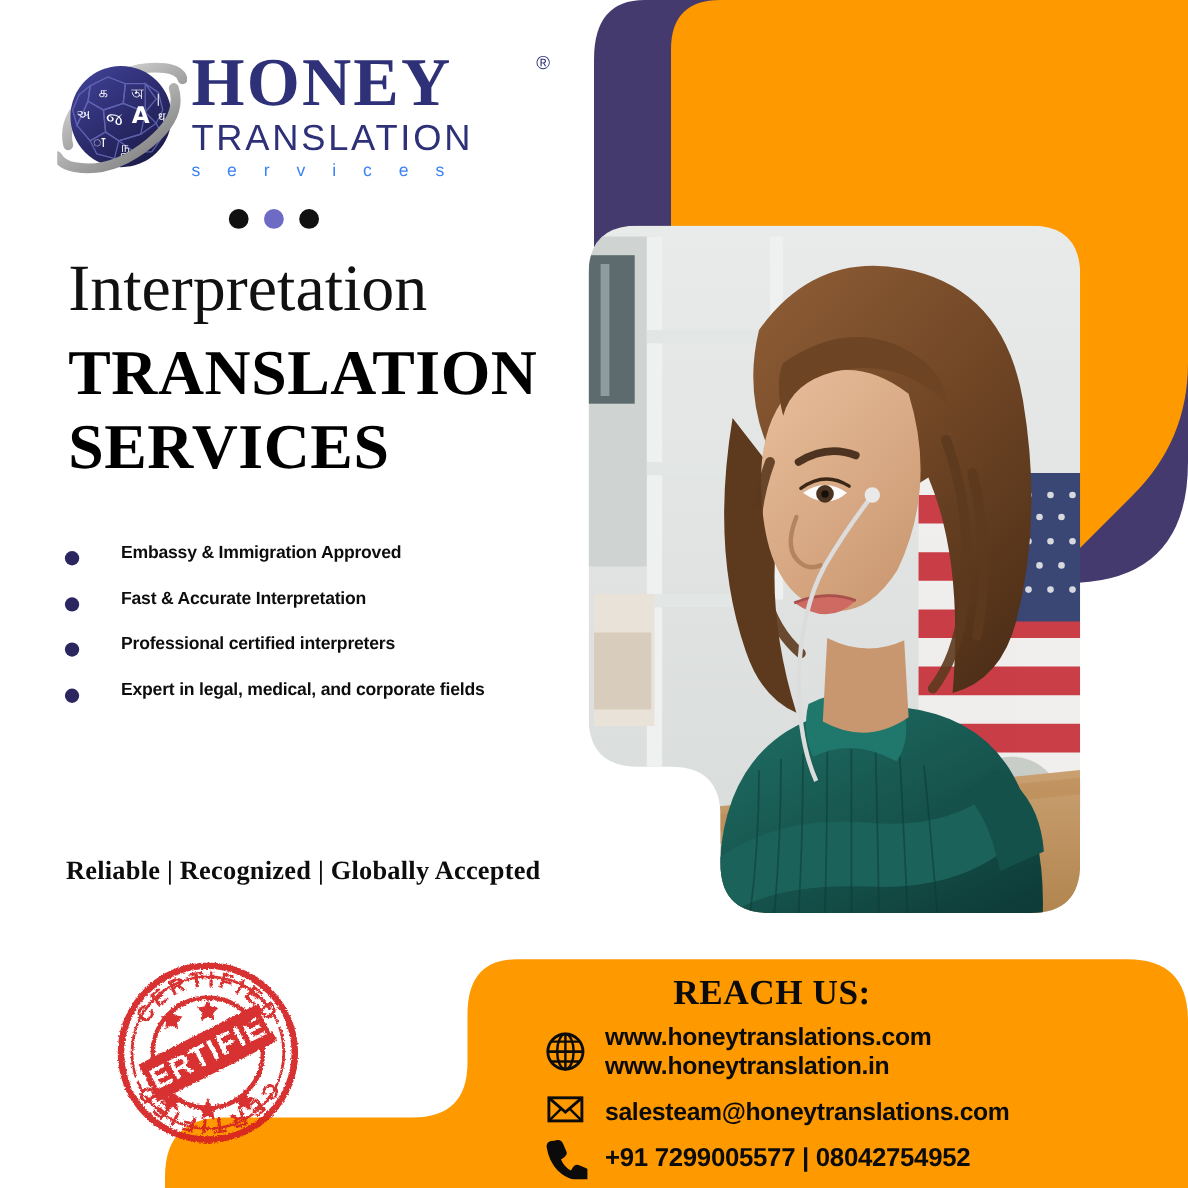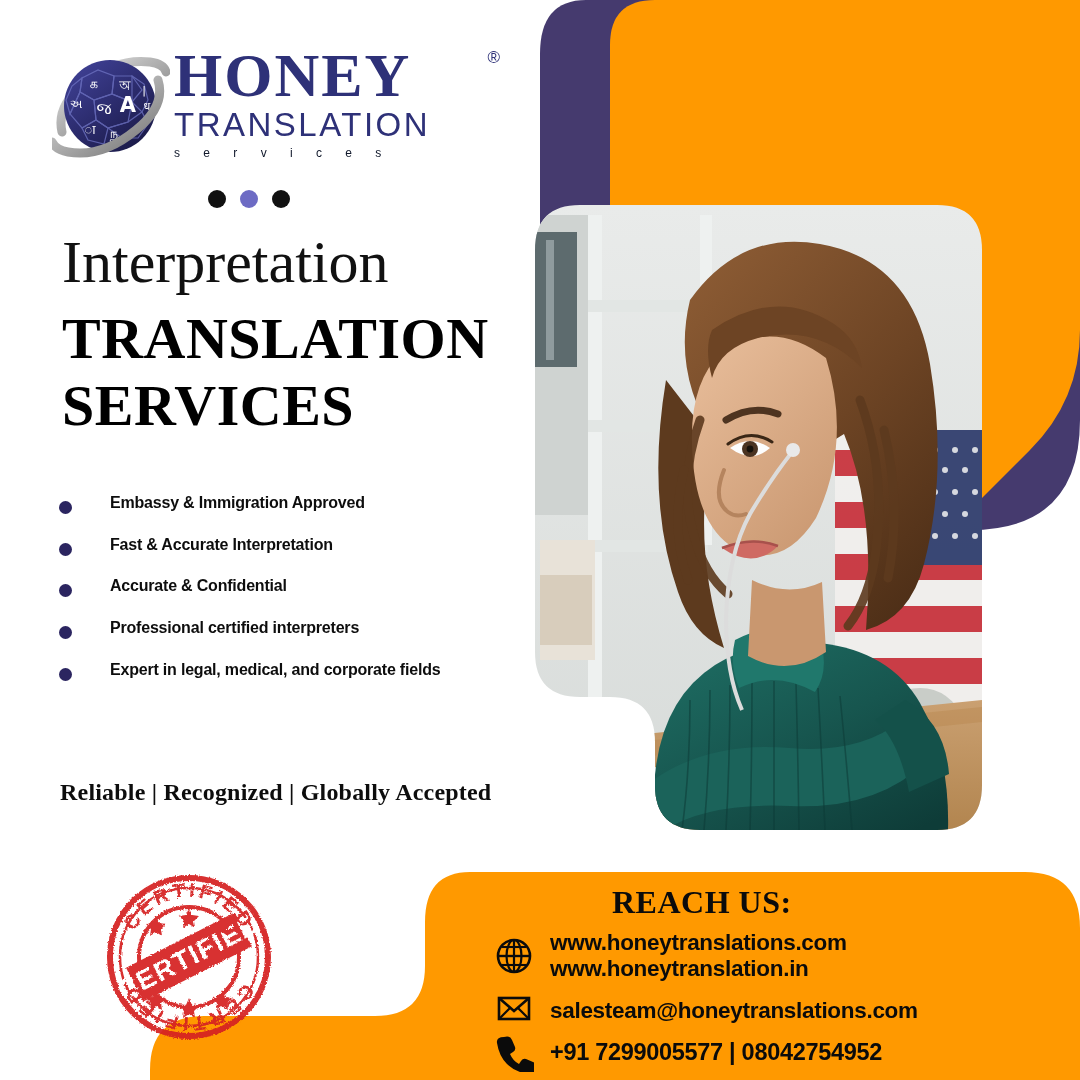--- a/index.html
+++ b/index.html
@@ -19,22 +19,22 @@
   }
   #logo-reg{
     font-family:"Liberation Sans",sans-serif;font-size:17px;font-weight:400;
     color:#2e3178;position:absolute;right:-26px;top:4px;
   }
   #logo-translation{
     font-family:"Liberation Sans",sans-serif;font-weight:400;font-size:33px;
     color:#2e3178;letter-spacing:2.5px;margin-top:2px;line-height:1.05;
   }
   #logo-services{
-    font-family:"Liberation Sans",sans-serif;font-weight:400;font-size:12px;
-    color:#0f172a;letter-spacing:10px;margin-top:4px;line-height:1.1;
+    font-family:"Liberation Sans",sans-serif;font-weight:400;font-size:16px;
+    color:#3b82f6;letter-spacing:10px;margin-top:4px;line-height:1.1;
   }
 
   
   #dots{position:absolute;left:208px;top:190px;display:flex;gap:14px;align-items:center;}
   .dot{width:18px;height:18px;border-radius:50%;}
 
   
   #head-script{
     position:absolute;left:62px;top:232px;width:470px;
     font-family:"Liberation Serif",serif;font-weight:400;font-size:60px;
@@ -386,24 +386,20 @@
     <div class="bullet-row">
       <span class="bullet-dot"></span>
       <span class="bullet-text">Embassy &amp; Immigration Approved</span>
     </div>
     <div class="bullet-row">
       <span class="bullet-dot"></span>
       <span class="bullet-text">Fast &amp; Accurate Interpretation</span>
     </div>
     <div class="bullet-row">
       <span class="bullet-dot"></span>
-      <span class="bullet-text">Accurate &amp; Confidential</span>
-    </div>
-    <div class="bullet-row">
-      <span class="bullet-dot"></span>
       <span class="bullet-text">Professional certified interpreters</span>
     </div>
     <div class="bullet-row">
       <span class="bullet-dot"></span>
       <span class="bullet-text" style="max-width:360px;white-space:normal">Expert in legal, medical, and corporate fields</span>
     </div>
   </div>
 
   <div id="tagline">Reliable  |  Recognized  |  Globally Accepted</div>
 

